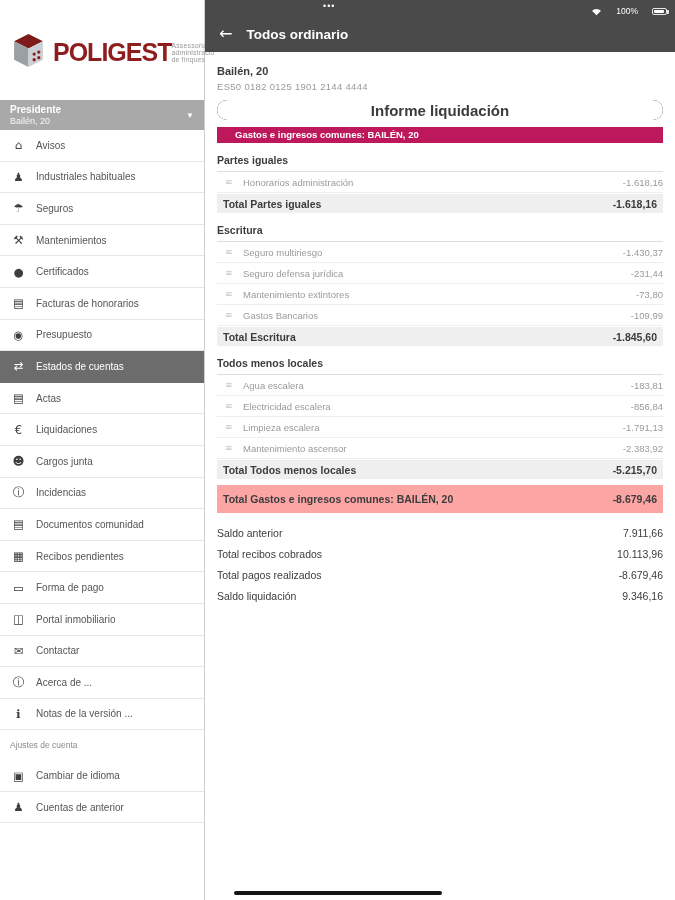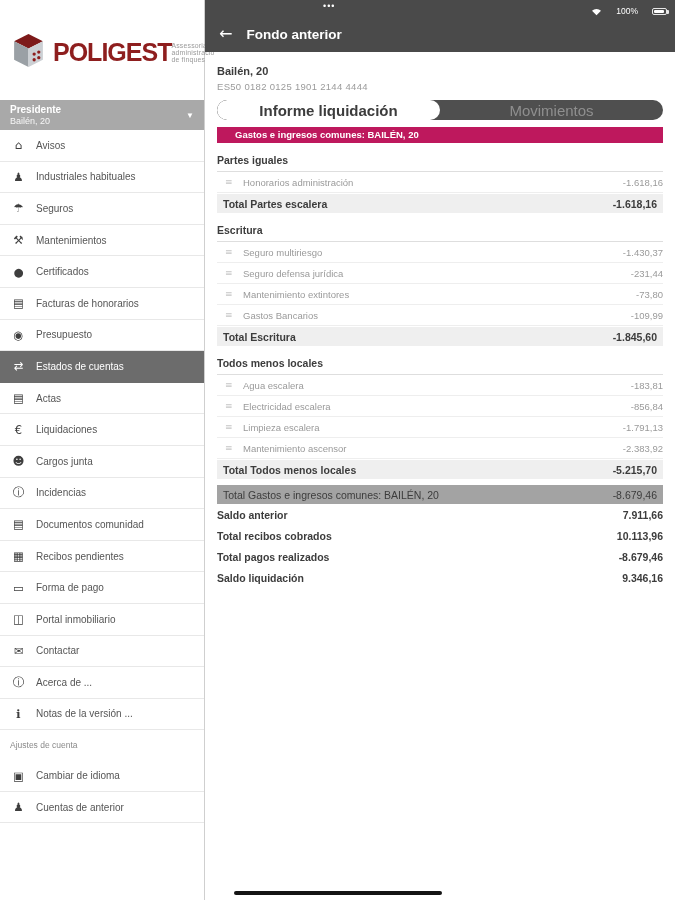--- a/index.html
+++ b/index.html
@@ -55,25 +55,25 @@
 
   .sec-title { margin-top:6px; font-size:10.5px; font-weight:bold; color:#3c3c3c;
                padding:5px 0 5px 0; border-bottom:1px solid #dedede; }
   .row { height:21px; display:flex; align-items:center; border-bottom:1px solid #eee; }
   .row-icon { color:#c6c6c6; font-size:9px; width:12px; margin-left:8px; font-family:"DejaVu Sans",sans-serif; }
   .row-label { font-size:9.5px; color:#9a9a9a; margin-left:6px; }
   .row-value { margin-left:auto; font-size:9.5px; color:#9a9a9a; }
   .total-row { height:19px; background:#efefef; display:flex; align-items:center;
                padding:0 6px; font-size:10.5px; font-weight:bold; color:#3c3c3c; margin:1px 0; }
   .total-row .tv { margin-left:auto; }
-  .grand-total { margin-top:6px; height:19px; background:#a3a3a3; display:flex; align-items:center;
-                 padding:0 6px; font-size:10.5px; font-weight:normal; color:#3c3c3c; }
+  .grand-total { margin-top:6px; height:28px; background:#fca5a5; display:flex; align-items:center;
+                 padding:0 6px; font-size:10.5px; font-weight:bold; color:#3c3c3c; }
   .grand-total .tv { margin-left:auto; }
   .summary { margin-top:5px; }
-  .summary-row { height:21px; display:flex; align-items:flex-start; font-size:10.5px; font-weight:bold; color:#3c3c3c; }
+  .summary-row { height:21px; display:flex; align-items:flex-end; font-size:10.5px; font-weight:normal; color:#3c3c3c; }
   .summary-row .tv { margin-left:auto; }
 
   .home-indicator { position:absolute; left:50%; transform:translateX(-50%); bottom:5px;
                     width:208px; height:4px; background:#141414; border-radius:2px; cursor:grab; }
 </style>
 </head>
 <body>
 
 <div class="screen">
 
@@ -208,42 +208,41 @@
         <span class="sb-batt-text">100%</span>
         <span class="batt">
             <span class="batt-fill"></span>
             <span class="batt-nub"></span>
           </span>
       </span>
     </div>
 
     <div class="appbar">
       <button class="back">←</button>
-      <h1>Fondo anterior</h1>
+      <h1>Todos ordinario</h1>
     </div>
 
     <div class="page">
       <div class="comm-name">Bailén, 20</div>
       <div class="iban">ES50 0182 0125 1901 2144 4444</div>
 
       <div class="segmented">
         <div class="seg active">Informe liquidación</div>
-        <div class="seg">Movimientos</div>
       </div>
 
       <div class="banner">Gastos e ingresos comunes: BAILÉN, 20</div>
 
       <div class="sec-title">Partes iguales</div>
       <div class="row">
         <span class="row-icon">≡</span>
         <span class="row-label">Honorarios administración</span>
         <span class="row-value">-1.618,16</span>
       </div>
       <div class="total-row">
-        <span>Total Partes escalera</span>
+        <span>Total Partes iguales</span>
         <span class="tv">-1.618,16</span>
       </div>
 
       <div class="sec-title">Escritura</div>
       <div class="row">
         <span class="row-icon">≡</span>
         <span class="row-label">Seguro multiriesgo</span>
         <span class="row-value">-1.430,37</span>
       </div>
       <div class="row">

